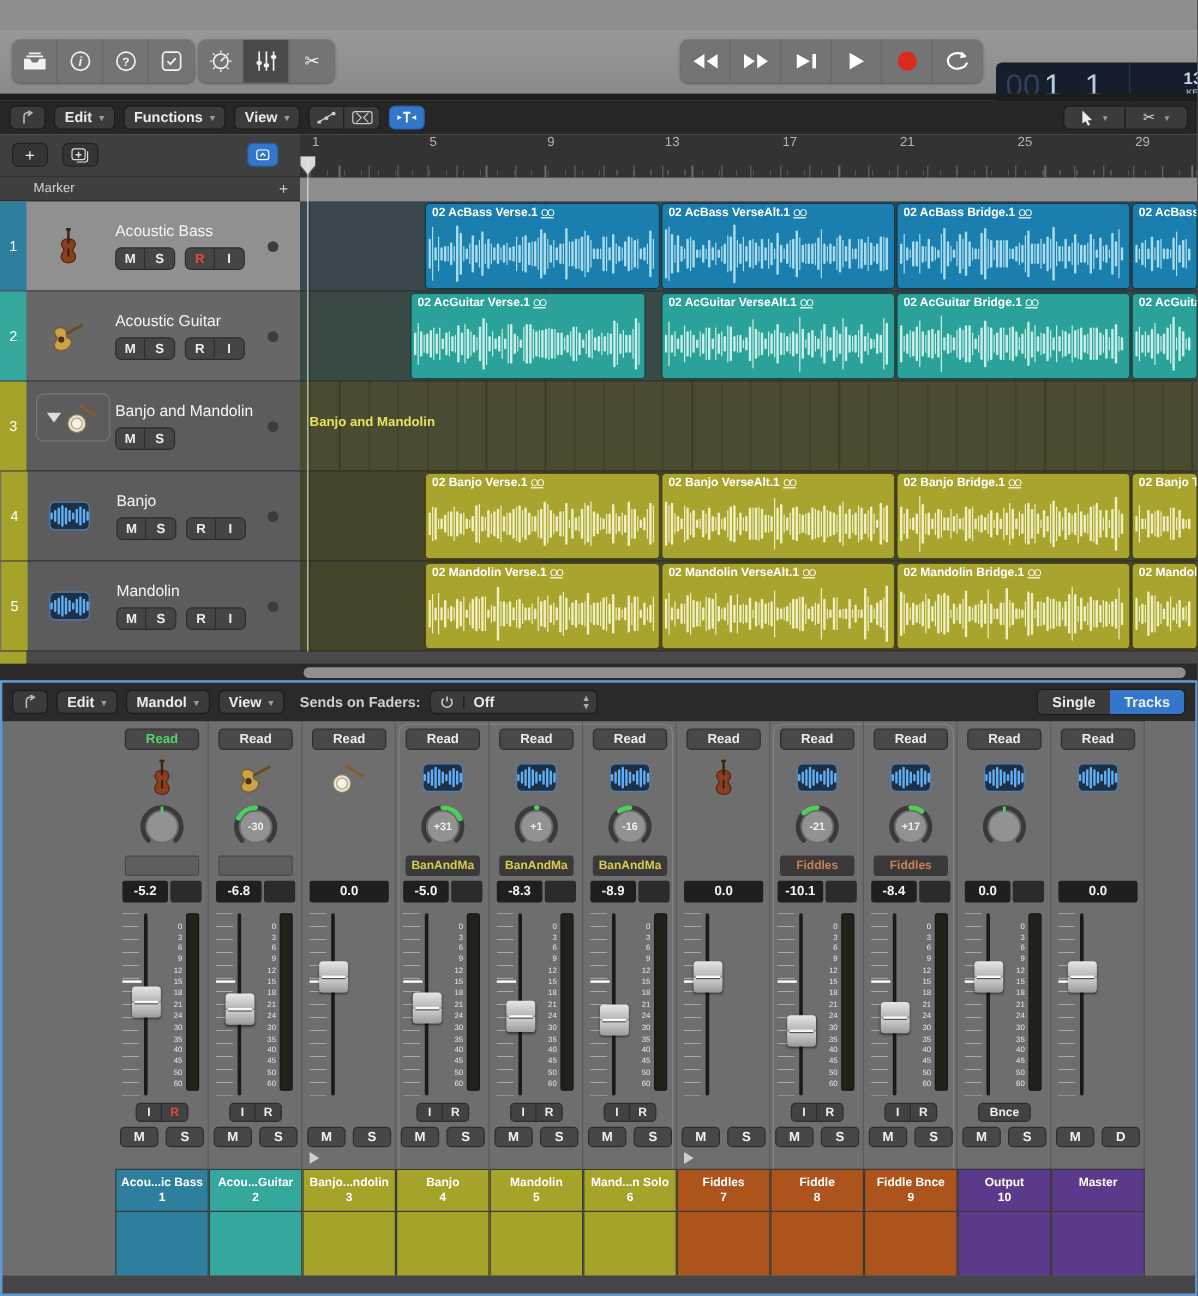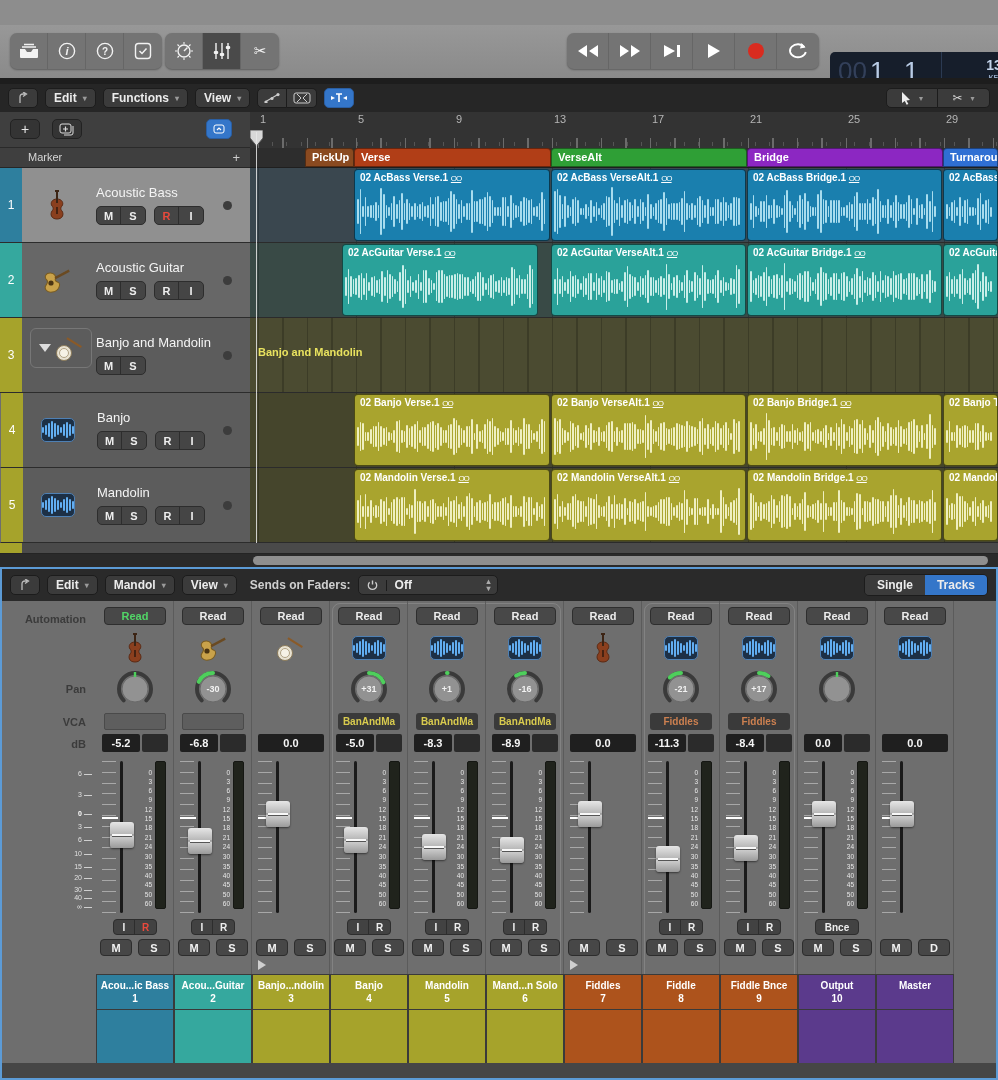--- a/index.html
+++ b/index.html
@@ -348,27 +348,20 @@
   </div>
   <svg id="playhead-tri" class="abs" width="13" height="16">
       <path d="M0 0 H13 V8 L6.5 16 L0 8 Z" fill="#d8d8d8" stroke="#555"></path>
     </svg>
   <div id="playhead-line" class="abs"></div>
 
   <div id="marker-hdr" class="abs">
     <span style="position:absolute;left:28px;top:3px;">Marker</span>
     <span style="position:absolute;right:10px;top:2px;color:#ccc;font-size:13px;">+</span>
   </div>
-  <div id="marker-lane" class="abs">
-      <div class="marker" style="left: 55px; width: 49px; background: rgb(138, 74, 32);">PickUp</div>
-      <div class="marker" style="left: 104px; width: 197px; background: rgb(177, 62, 23);">Verse</div>
-      <div class="marker" style="left: 301px; width: 196px; background: rgb(47, 159, 54);">VerseAlt</div>
-      <div class="marker" style="left: 497px; width: 196px; background: rgb(140, 39, 194);">Bridge</div>
-      <div class="marker" style="left: 693px; width: 55px; background: rgb(47, 111, 211);">Turnarou</div>
-    </div>
 
   <div id="headers" class="abs">
       <div class="thead" style="top: 0px; background: rgb(144, 144, 144);">
         <div class="tnum" style="background: rgb(46, 127, 158);">1</div>
         <div class="ticonbox">
           <svg width="26" height="30" viewBox="0 0 26 30">
             <path d="M13 29 C7 29 6 24 8 21 C10 19 9 17 8 16 C6 13 8 9 13 9 C18 9 20 13 18 16 C17 17 16 19 18 21 C20 24 19 29 13 29 Z" fill="#8a3f1e" stroke="#5a2812"></path>
             <rect x="12" y="1" width="2" height="12" fill="#3c2414"></rect>
             <path d="M11 1 L15 1" stroke="#3c2414" stroke-width="2"></path>
             <path d="M13 17 V24" stroke="#2a180c" stroke-width="1.4"></path>
@@ -1563,37 +1556,20 @@
         <span id="sof-arrows">▴<br>▾</span>
       </div>
       <div class="mb-spacer"></div>
       <div id="viewtoggle">
           <div class="vt">Single</div>
           <div class="vt sel">Tracks</div>
         </div>
     </div>
     <div id="strips">
       <div id="strips-filler"></div>
-      <div id="labelcol">
-          <div class="rowlabel" style="top: 12px;">Automation</div>
-          <div class="rowlabel" style="top: 82px;">Pan</div>
-          <div class="rowlabel" style="top: 115px;">VCA</div>
-          <div class="rowlabel" style="top: 137px;">dB</div>
-          <div class="fsc" style="top: 169px;">6</div>
-          <div class="fsc" style="top: 190px;">3</div>
-          <div class="fsc" style="top: 209px; color: rgb(255, 255, 255); font-weight: bold;">0</div>
-          <div class="fsc" style="top: 222px;">3</div>
-          <div class="fsc" style="top: 235px;">6</div>
-          <div class="fsc" style="top: 249px;">10</div>
-          <div class="fsc" style="top: 262px;">15</div>
-          <div class="fsc" style="top: 273px;">20</div>
-          <div class="fsc" style="top: 285px;">30</div>
-          <div class="fsc" style="top: 293px;">40</div>
-          <div class="fsc" style="top: 302px;">∞</div>
-        </div>
     <div class="groupbox" style="left: 330px; width: 229px;"></div>
         <div class="groupbox" style="left: 642px; width: 151px;"></div>
         <div class="strip" style="left: 94px;">
           <div class="readbtn green">Read</div>
           <div class="cicon">
             <svg width="26" height="30" viewBox="0 0 26 30">
               <path d="M13 29 C7 29 6 24 8 21 C10 19 9 17 8 16 C6 13 8 9 13 9 C18 9 20 13 18 16 C17 17 16 19 18 21 C20 24 19 29 13 29 Z" fill="#8a3f1e" stroke="#5a2812"></path>
               <rect x="12" y="1" width="2" height="12" fill="#3c2414"></rect>
               <path d="M11 1 L15 1" stroke="#3c2414" stroke-width="2"></path>
               <path d="M13 17 V24" stroke="#2a180c" stroke-width="1.4"></path>
@@ -2018,21 +1994,21 @@
                 <circle cx="19" cy="19" r="13" fill="#929292" stroke="#6a6a6a"></circle>
                 <path d="M 7.8 7.5 A 16 16 0 0 1 19.0 3.0" stroke="#4ecf5c" stroke-width="4" fill="none" stroke-linecap="round"></path>
               </svg>
               <div class="knobval">-21</div>
             </div>
           </div>
           <div class="vcaarea">
             <div class="vcalabel" style="color: rgb(205, 128, 80);">Fiddles</div>
           </div>
           <div class="dbarea">
-            <div class="dbbox dbmain">-11.3</div>
+            <div class="dbbox dbmain">-10.1</div>
             <div class="dbbox dbside"></div>
           </div>
           <div class="faderzone">
             <div class="fticks"></div>
             <div class="ftrack"></div>
             <div style="position: absolute; left: 6px; top: 60px; width: 16px; height: 2px; background: rgb(255, 255, 255);"></div>
             <div class="fcap" style="top: 89.2px;"></div>
             <div class="mnum" style="top: 12px;">0</div>
             <div class="mnum" style="top: 21px;">3</div>
             <div class="mnum" style="top: 30px;">6</div>

